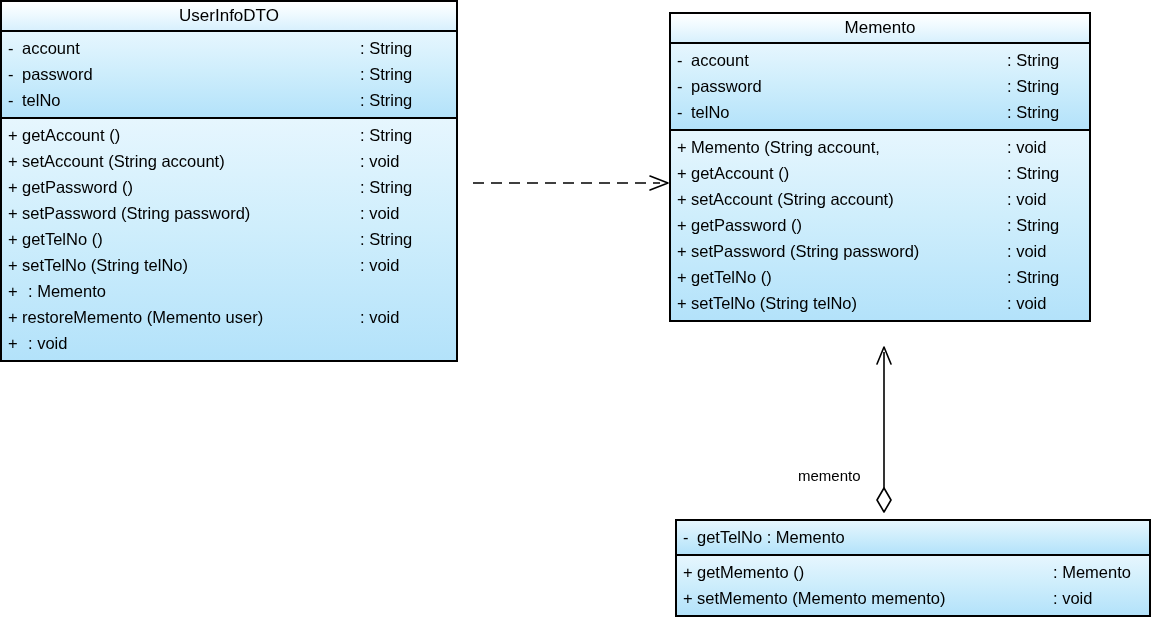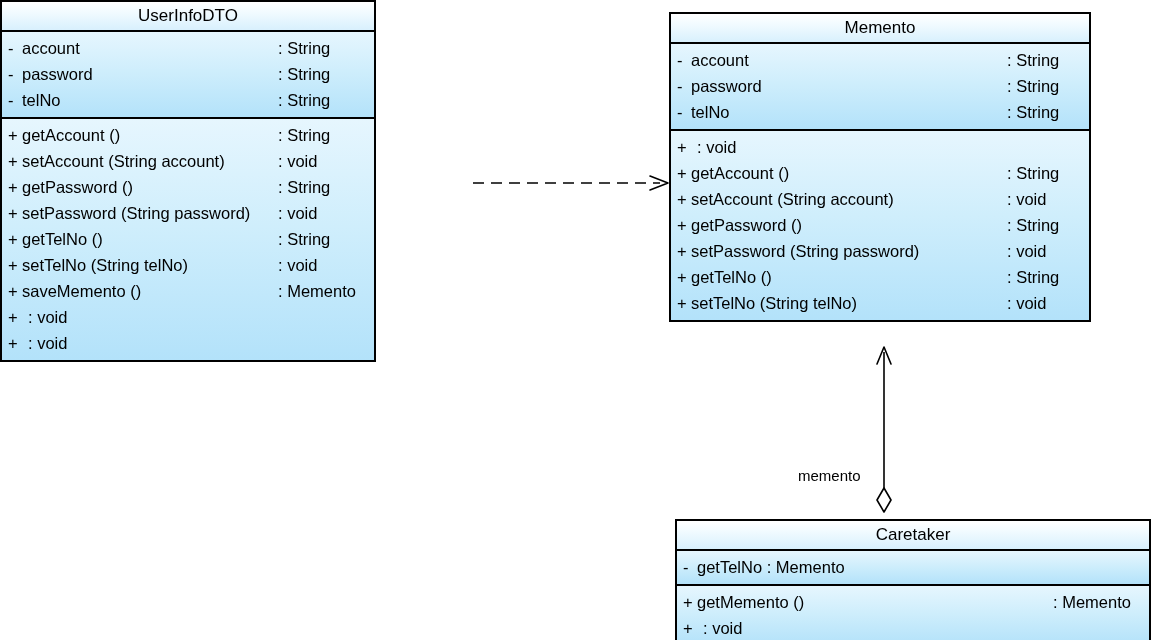--- a/index.html
+++ b/index.html
@@ -96,21 +96,21 @@
     color: #000000;
     white-space: nowrap;
     background: transparent;
   }
 </style>
 </head>
 <body>
 
 <div id="canvas">
 
-  <div class="uml-class type-col-wide" id="cls-userinfodto" style="left:0px; top:0px; width:376px;">
+  <div class="uml-class type-col-wide" id="cls-userinfodto" style="left:0px; top:0px; width:458px;">
     <div class="uml-title">UserInfoDTO</div>
     <div class="uml-compartment attrs">
       <div class="uml-row">
         <span class="vis">-</span>
         <span class="sig">account</span>
         <span class="typ">: String</span>
       </div>
       <div class="uml-row">
         <span class="vis">-</span>
         <span class="sig">password</span>
@@ -148,25 +148,25 @@
         <span class="sig">getTelNo ()</span>
         <span class="typ">: String</span>
       </div>
       <div class="uml-row">
         <span class="vis">+</span>
         <span class="sig">setTelNo (String telNo)</span>
         <span class="typ">: void</span>
       </div>
       <div class="uml-row">
         <span class="vis">+</span>
-        <span class="sig">saveMemento ()</span>
         <span class="typ">: Memento</span>
       </div>
       <div class="uml-row">
         <span class="vis">+</span>
+        <span class="sig">restoreMemento (Memento user)</span>
         <span class="typ">: void</span>
       </div>
       <div class="uml-row">
         <span class="vis">+</span>
         <span class="typ">: void</span>
       </div>
     </div>
   </div>
 
   <div class="uml-class type-col-mem" id="cls-memento" style="left:669px; top:12px; width:422px;">
@@ -184,20 +184,21 @@
       </div>
       <div class="uml-row">
         <span class="vis">-</span>
         <span class="sig">telNo</span>
         <span class="typ">: String</span>
       </div>
     </div>
     <div class="uml-compartment methods">
       <div class="uml-row">
         <span class="vis">+</span>
+        <span class="sig">Memento (String account,</span>
         <span class="typ">: void</span>
       </div>
       <div class="uml-row">
         <span class="vis">+</span>
         <span class="sig">getAccount ()</span>
         <span class="typ">: String</span>
       </div>
       <div class="uml-row">
         <span class="vis">+</span>
         <span class="sig">setAccount (String account)</span>
@@ -220,36 +221,36 @@
       </div>
       <div class="uml-row">
         <span class="vis">+</span>
         <span class="sig">setTelNo (String telNo)</span>
         <span class="typ">: void</span>
       </div>
     </div>
   </div>
 
   <div class="uml-class type-col-ct" id="cls-caretaker" style="left:675px; top:519px; width:476px;">
-    <div class="uml-title">Caretaker</div>
     <div class="uml-compartment attrs">
       <div class="uml-row">
         <span class="vis">-</span>
         <span class="sig">getTelNo  : Memento</span>
         <span class="typ"></span>
       </div>
     </div>
     <div class="uml-compartment methods">
       <div class="uml-row">
         <span class="vis">+</span>
         <span class="sig">getMemento ()</span>
         <span class="typ">: Memento</span>
       </div>
       <div class="uml-row">
         <span class="vis">+</span>
+        <span class="sig">setMemento (Memento memento)</span>
         <span class="typ">: void</span>
       </div>
     </div>
   </div>
 
   <svg class="conn-svg" viewBox="0 0 1154 640">
 
     <g>
       <line x1="473" y1="183" x2="660" y2="183" stroke="#000000" stroke-width="1.6" stroke-dasharray="11,7"></line>
       <polyline points="650,176 668,183 650,190" fill="none" stroke="#000000" stroke-width="1.6" stroke-linecap="round" stroke-linejoin="round"></polyline>

